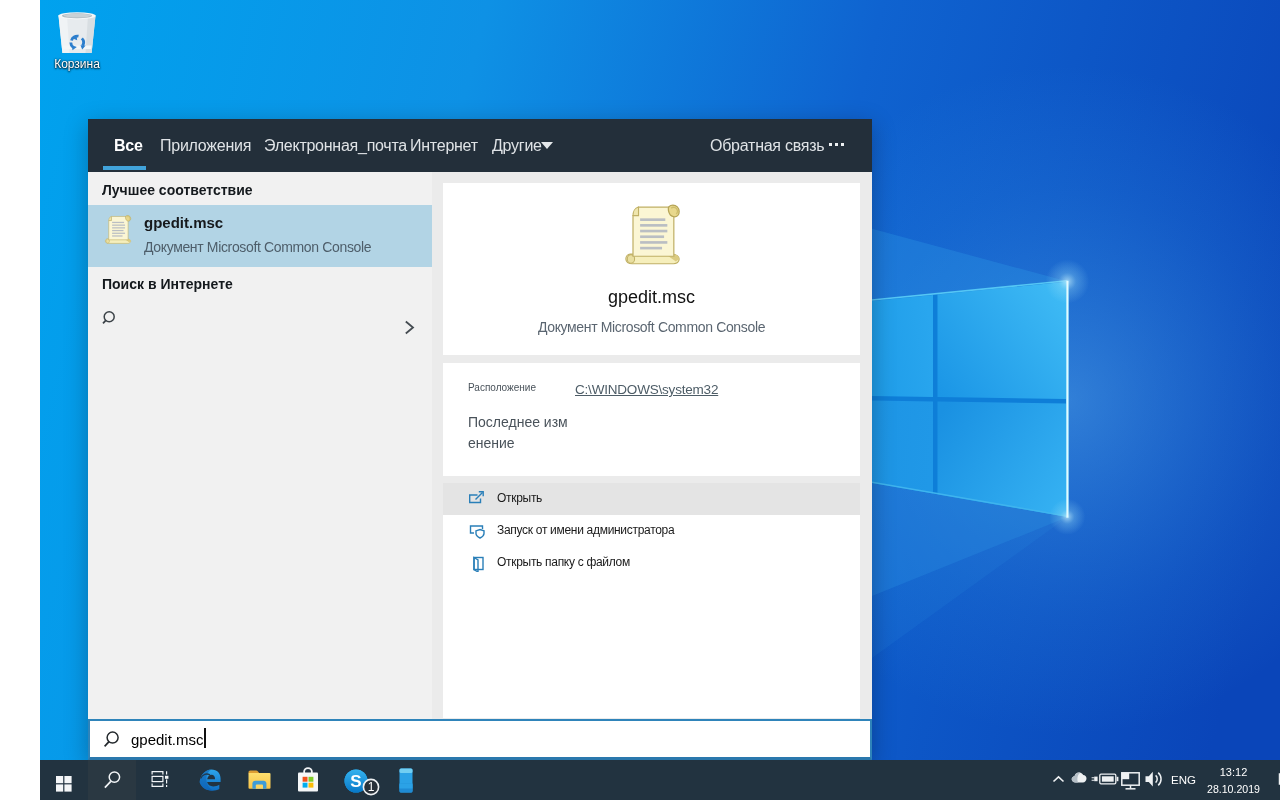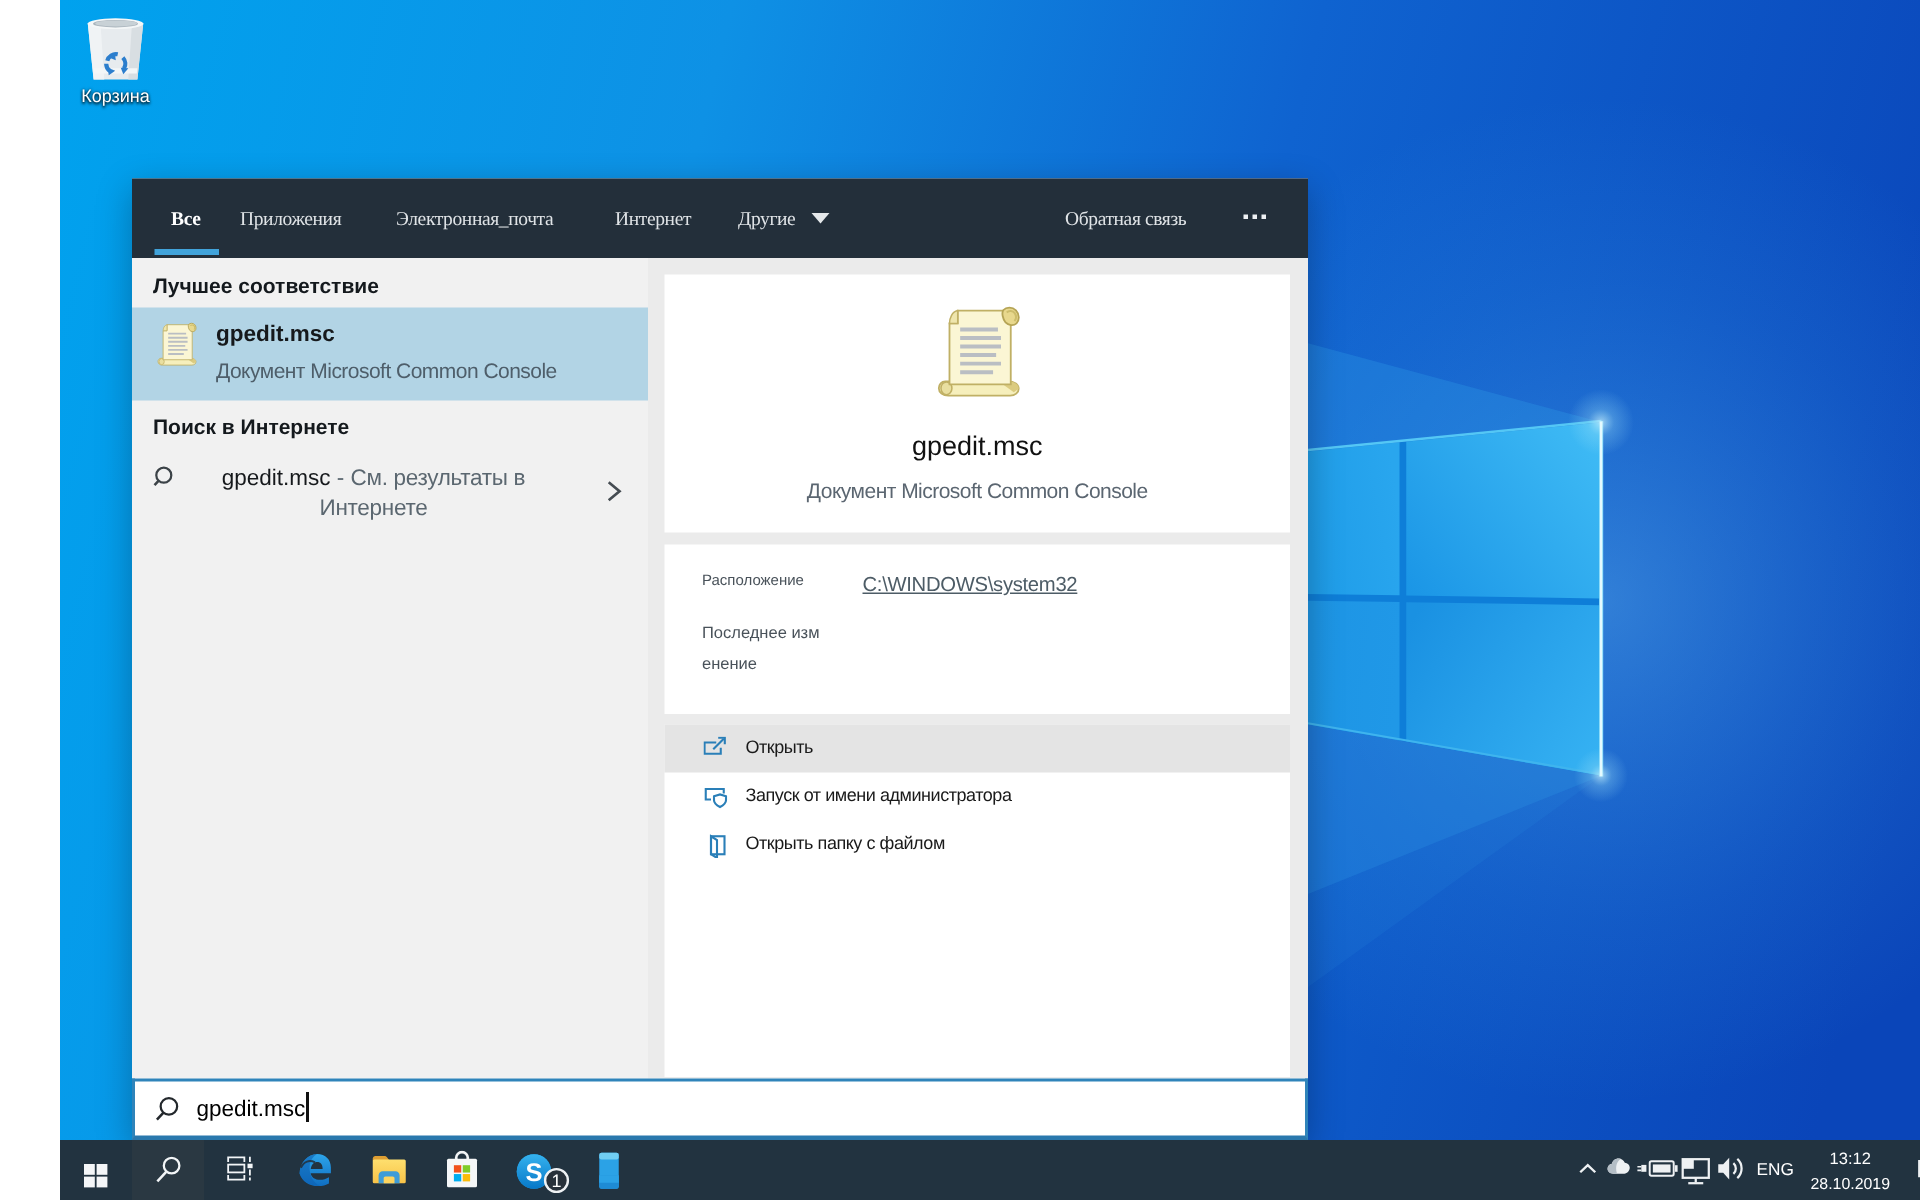--- a/index.html
+++ b/index.html
@@ -2,21 +2,21 @@
 <html><head><meta charset="utf-8">
 <style>
   html,body{margin:0;padding:0;width:1280px;height:800px;overflow:hidden;
     font-family:"Liberation Sans",sans-serif;}
   #stage{position:absolute;top:0;left:0;width:1280px;height:800px;overflow:hidden;margin-left:40px;}
   .abs{position:absolute;}
   
   #panel{position:absolute;left:48px;top:119px;width:784px;height:641px;
     background:#ebebeb;box-shadow:0 6px 22px rgba(0,0,0,.28);}
   #hdr{position:absolute;left:0;top:0;width:784px;height:53px;background:#232f3a;}
-  .tab{position:absolute;top:0;height:36px;line-height:53px;font-size:13px;letter-spacing:-.25px;color:#dfe3e6;white-space:nowrap;font-family:Liberation Serif, serif;}
+  .tab{position:absolute;top:0;height:36px;line-height:53px;font-size:16px;letter-spacing:-.25px;color:#dfe3e6;white-space:nowrap;}
   .tab.act{color:#fff;font-weight:bold;}
   #underline{position:absolute;left:15px;top:47px;width:43px;height:4px;background:#41a3da;}
   .caret{position:absolute;width:0;height:0;border-left:6px solid transparent;
     border-right:6px solid transparent;border-top:7px solid #e4e8ea;}
   .hdots{position:absolute;top:24px;width:3px;height:3px;background:#eef1f3;}
   
   #leftcol{position:absolute;left:0;top:53px;width:344px;height:547px;background:#f1f1f1;text-align:center;}
   .sechead{position:absolute;left:14px;font-size:14px;font-weight:bold;color:#14191d;white-space:nowrap;}
   #bestrow{position:absolute;left:0;top:33px;width:344px;height:62px;background:#b2d4e5;}
   
@@ -136,39 +136,37 @@
           <use href="#scrollicon"></use>
         </svg>
         <div class="abs" style="left:56px;top:9px;font-size:15px;font-weight:bold;color:#16191c">gpedit.msc</div>
         <div class="abs" style="left:56px;top:34px;font-size:14px;letter-spacing:-.35px;color:#4e5e6a">Документ Microsoft Common Console</div>
       </div>
       <div class="sechead" style="top:104px">Поиск в Интернете</div>
       <svg class="abs" style="left:14px;top:138px" width="17" height="17" viewBox="0 0 17 17">
         <circle cx="7.2" cy="6.8" r="5" fill="none" stroke="#3b4247" stroke-width="1.5"></circle>
         <line x1="3.8" y1="10.4" x2="1" y2="13.4" stroke="#3b4247" stroke-width="1.7"></line>
       </svg>
-      <div class="abs" style="left:41px;top:137px;width:240px;font-size:15px;line-height:20px;color:#5b6770">
-        <span style="color:#16191c">gpedit.msc</span> - <span style="font-size:15px;letter-spacing:-.2px">См. результаты в Интернете</span></div>
       <svg class="abs" style="left:316px;top:148px" width="11" height="15" viewBox="0 0 11 15">
         <polyline points="1.8,1.5 9,7.5 1.8,13.5" fill="none" stroke="#454c52" stroke-width="1.8"></polyline>
       </svg>
     </div>
 
     <div id="rpane">
       <div class="card" style="top:11px;height:172px">
         <svg class="abs" style="left:180px;top:20px" width="59" height="63" viewBox="0 0 29 31">
           <use href="#scrollicon"></use>
         </svg>
         <div class="abs" style="left:0;top:104px;width:417px;text-align:center;font-size:18px;color:#111">gpedit.msc</div>
         <div class="abs" style="left:0;top:136px;width:417px;text-align:center;font-size:14px;letter-spacing:-.35px;color:#5b6671">Документ Microsoft Common Console</div>
       </div>
       <div class="card" style="top:191px;height:113px">
         <div class="abs" style="left:25px;top:19px;font-size:10px;color:#49525a">Расположение</div>
         <div class="abs" style="left:132px;top:19px;font-size:13.5px;letter-spacing:-.2px;color:#4d5c66;text-decoration:underline">C:\WINDOWS\system32</div>
-        <div class="abs" style="left:25px;top:49px;font-size:11px;line-height:20.5px;color:#49525a">Последнее изм<br>енение</div>
+        <div class="abs" style="left:25px;top:49px;font-size:14px;line-height:20.5px;color:#49525a">Последнее изм<br>енение</div>
       </div>
       <div class="card" style="top:311px;height:235px">
         <div class="actrow" style="top:0;background:#e4e4e4">
           <svg width="17" height="17" viewBox="0 0 17 17">
               <g fill="none" stroke="#2a7fb8" stroke-width="1.4">
             <polyline points="8.5,4 0.7,4 0.7,11.5 11.5,11.5 11.5,7.5"></polyline>
             <line x1="6.5" y1="8.5" x2="13.5" y2="1.5"></line>
                 <polyline points="9.8,0.8 14.2,0.8 14.2,5.2"></polyline>
               </g>
             </svg>

